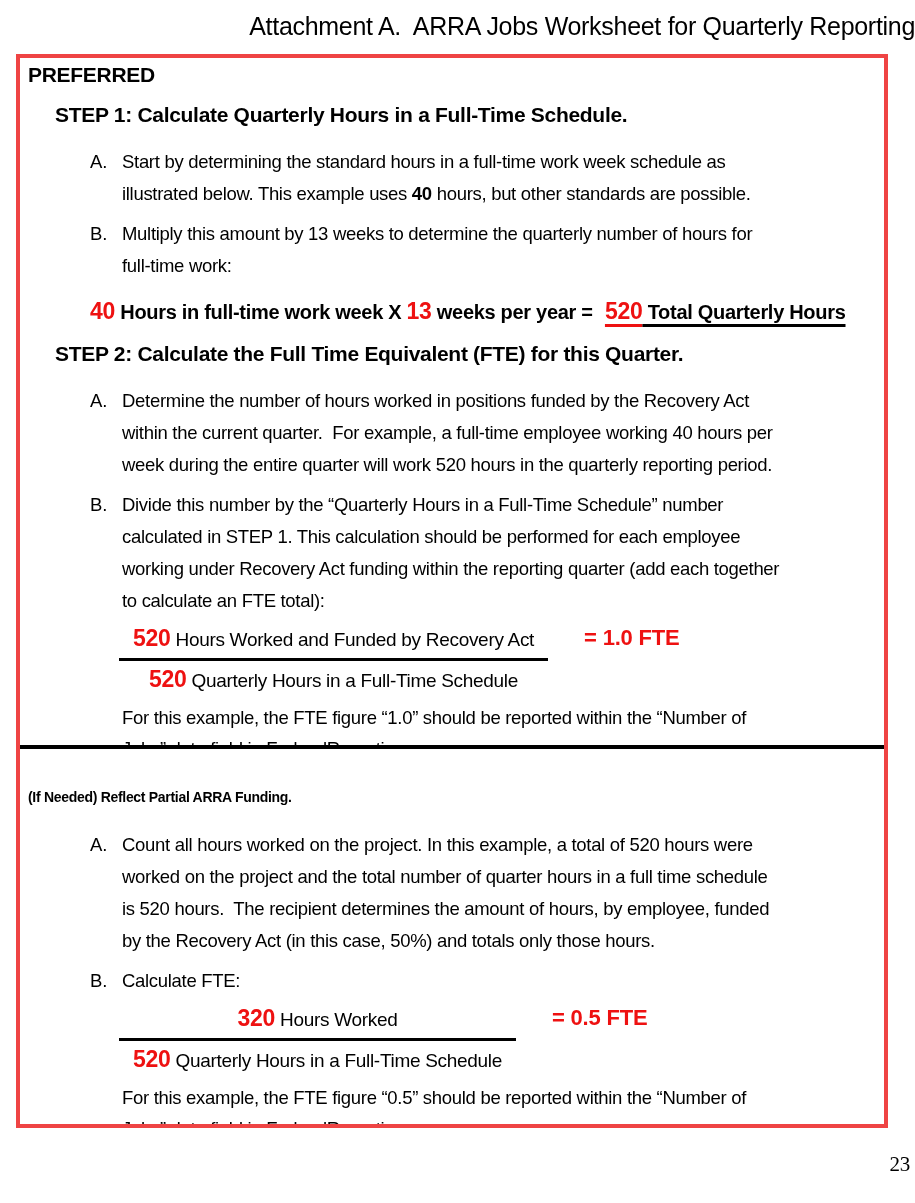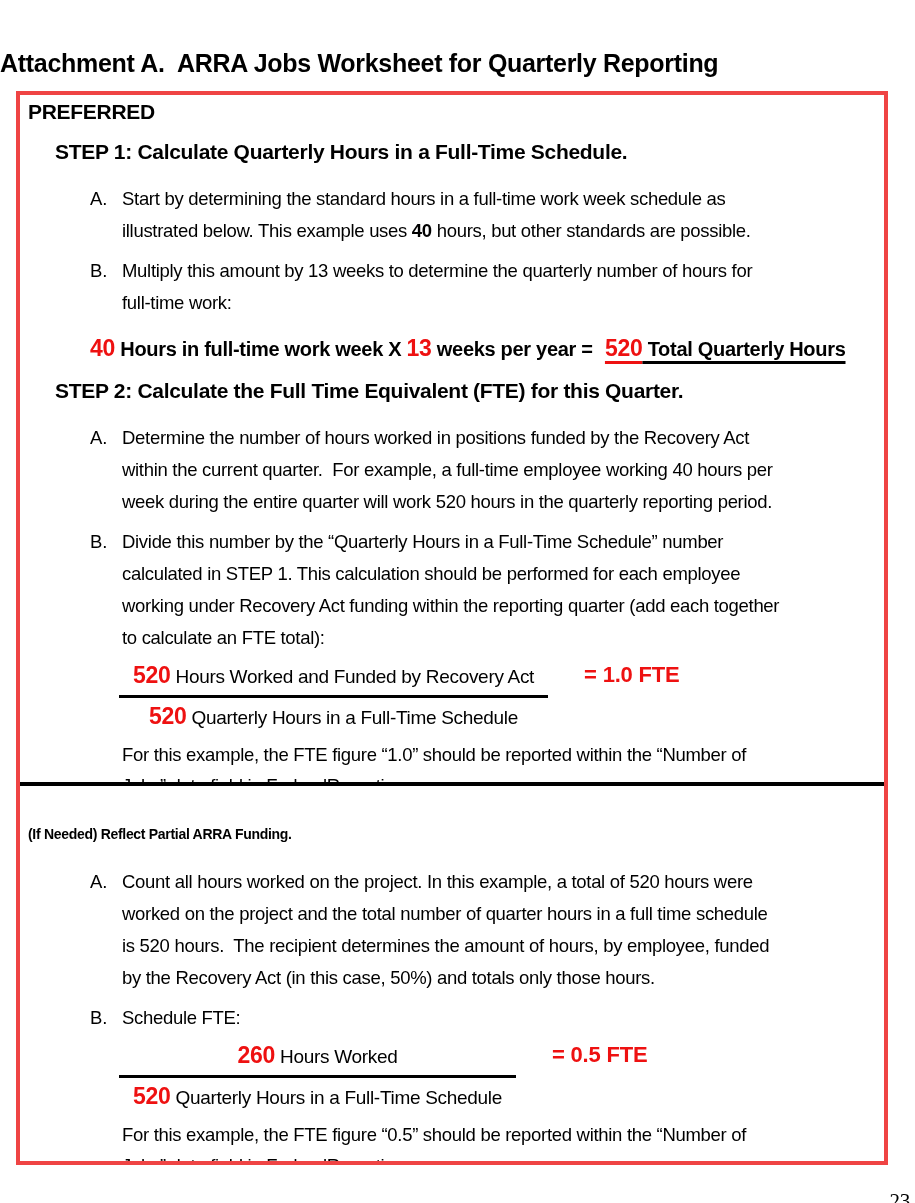--- a/index.html
+++ b/index.html
@@ -7,26 +7,25 @@
   html, body { background: #ffffff; }
   body {
     width: 915px; height: 1203px;
     font-family: "Liberation Sans", sans-serif;
     color: #000;
     letter-spacing: -0.2px;
     overflow: hidden;
   }
   .page-title {
     padding-top: 12px;
-    text-align: left;
+    text-align: right;
     font-size: 25px;
-    font-weight: bold;
+    font-weight: normal;
     letter-spacing: -0.3px;
     white-space: pre;
-    margin-top: 37px;
   }
   .worksheet-box {
     margin-left: 16px;
     margin-top: 13px;
     width: 872px;
     border: 4px solid #ef4444;
   }
   .sec { padding: 4px 8px 0 8px; overflow: hidden; }
   .sec-preferred { height: 687px; }
   .sec-partial { height: 379px; border-top: 4px solid #000; }
@@ -155,26 +154,26 @@
     <div class="item first">
       <div class="marker">A.</div>
       <div class="item-text">Count all hours worked on the project. In this example, a total of 520 hours were
 worked on the project and the total number of quarter hours in a full time schedule
 is 520 hours.  The recipient determines the amount of hours, by employee, funded
 by the Recovery Act (in this case, 50%) and totals only those hours.</div>
     </div>
 
     <div class="item">
       <div class="marker">B.</div>
-      <div class="item-text">Schedule FTE:</div>
+      <div class="item-text">Calculate FTE:</div>
     </div>
 
     <div class="fraction-row">
       <div class="fraction">
-        <div class="num"><span class="val">260</span><span> Hours Worked</span></div>
+        <div class="num"><span class="val">320</span><span> Hours Worked</span></div>
         <div class="den"><span class="val">520</span><span> Quarterly Hours in a Full-Time Schedule</span></div>
       </div>
       <div class="fte-result">= 0.5 FTE</div>
     </div>
 
     <div class="note">For this example, the FTE figure “0.5” should be reported within the “Number of
 Jobs” data field in FederalReporting.gov.</div>
   </div>
 
 </div>

